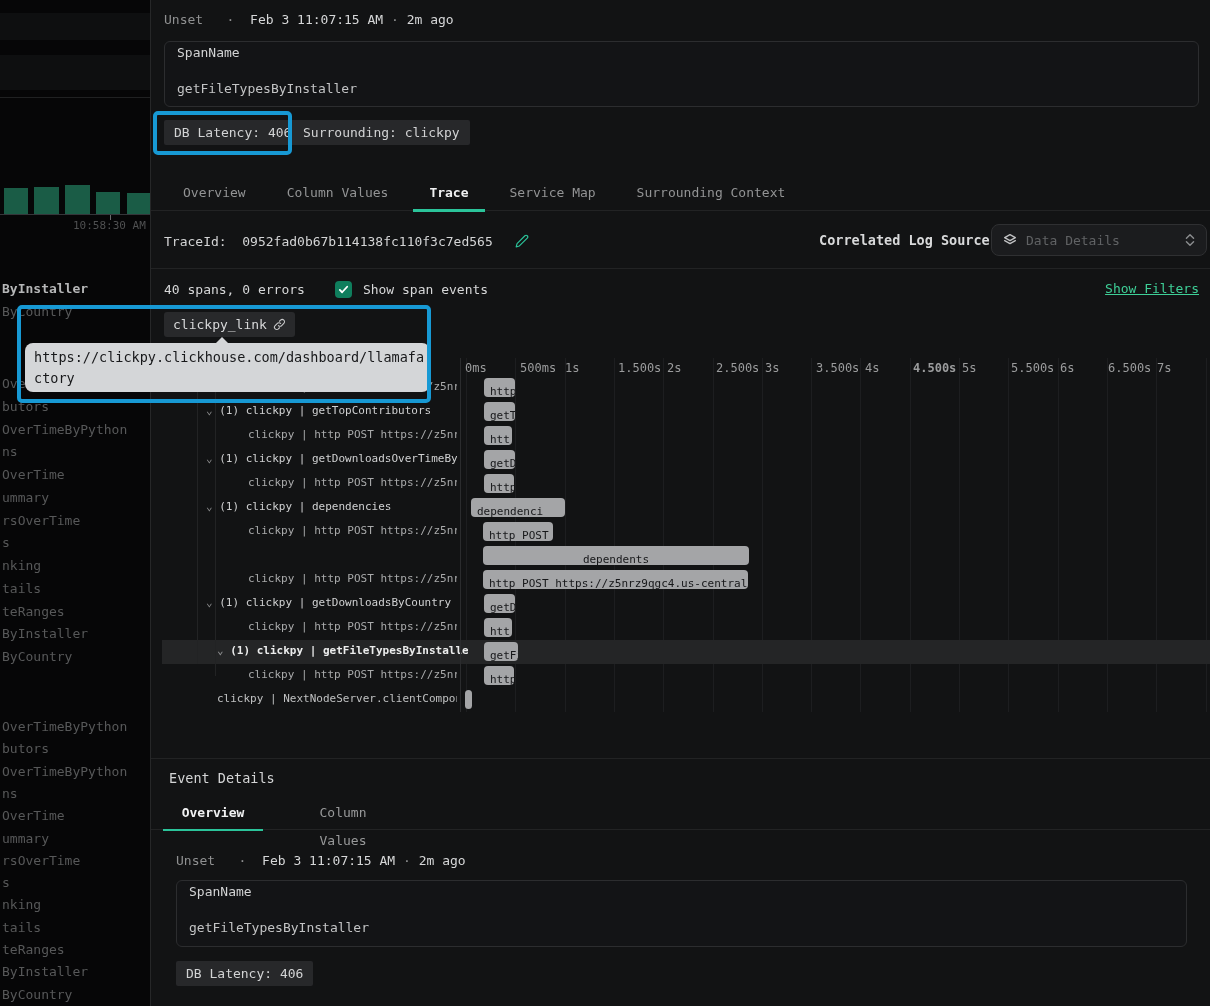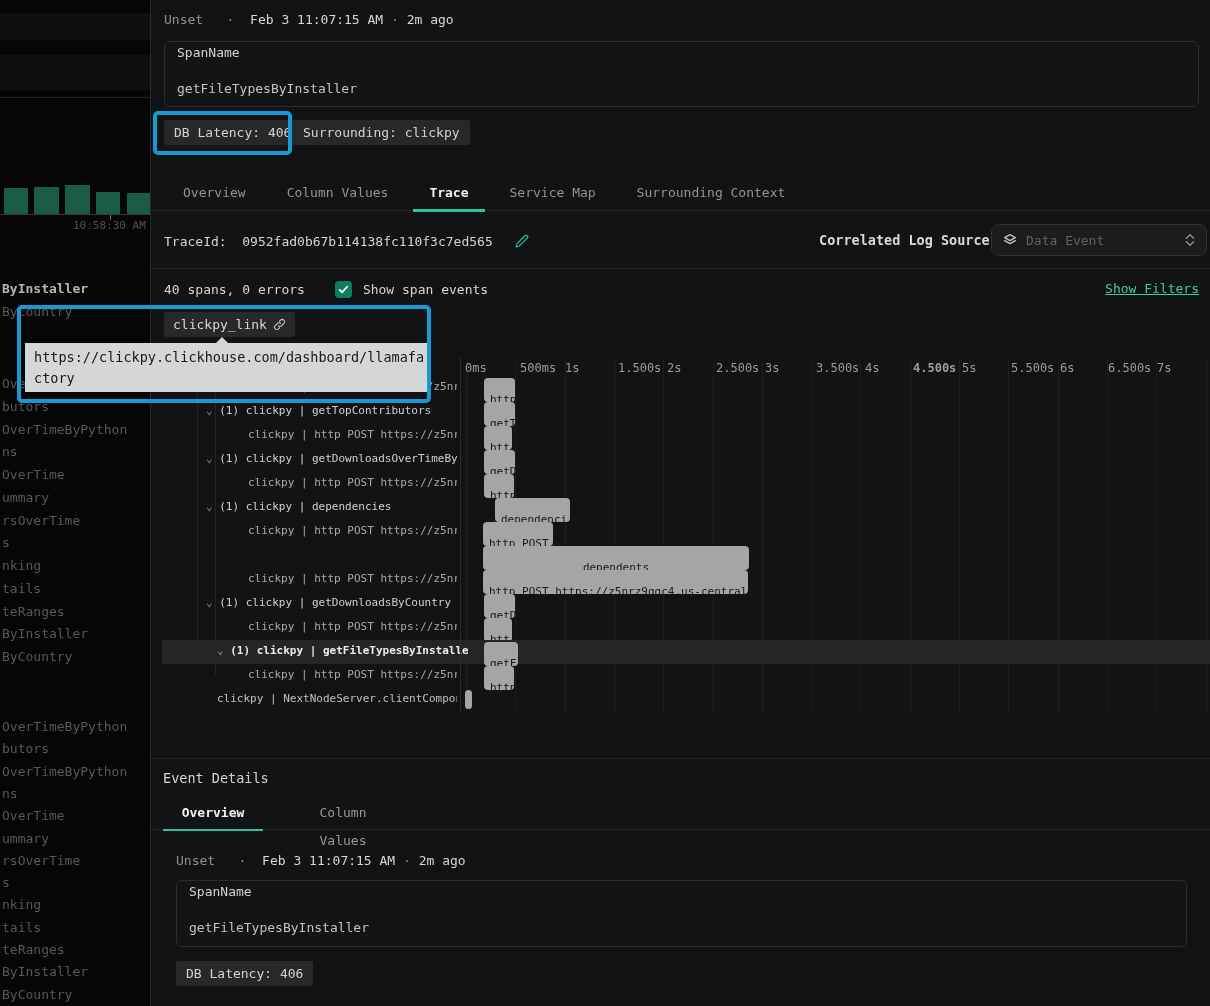--- a/index.html
+++ b/index.html
@@ -49,31 +49,31 @@
   .axis-tick { position:absolute; top:361px; font-size:12px; color:#9b9c9d; white-space:nowrap; }
   .gridline { position:absolute; top:358px; width:1px; background:#1d1e20; }
   .col-divider { position:absolute; left:309px; top:358px; width:1px; background:#2b2c2e; }
   .tree-guide { position:absolute; width:1px; background:#222324; }
   .wrow { position:absolute; left:0; width:1060px; height:24px; }
   .wrow.selected { left:11px; width:1049px; background:#242526; }
   .wname { position:absolute; top:4px; font-size:11px; white-space:nowrap; overflow:hidden; }
   .wname-wrap { position:absolute; left:0; top:0; width:306px; height:24px; overflow:hidden; }
   .chev { color:#8f9091; }
   .wbar { position:absolute; top:2px; height:19px; background:#a4a5a7; border-radius:4px; color:#17181a;
-    font-size:11px; line-height:19px; padding:12px 6px; white-space:nowrap; overflow:hidden; }
+    font-size:11px; line-height:19px; padding:4px 6px; white-space:nowrap; overflow:hidden; }
   .wbar.center { text-align:center; }
   
-  .ed-title { position:absolute; left:12px; top:770px; font-size:13.5px; color:#d4d5d6; }
+  .ed-title { position:absolute; left:18px; top:770px; font-size:13.5px; color:#d4d5d6; }
   .ed-tabs { position:absolute; left:0; top:799px; width:1060px; height:31px; border-bottom:1px solid #222324; display:flex; }
   .ed-tab { position:relative; height:31px; line-height:28px; font-size:13px; color:#98999a; text-align:center; cursor:pointer; }
   .ed-tab.active { color:#f0f1f2; font-weight:bold; }
   .ed-tab.active::after { content:""; position:absolute; left:0; right:0; bottom:-1px; height:2.5px; background:#2bc49a; }
   
   .blue-box { position:absolute; border:4px solid #1799d4; border-radius:5px; z-index:60; pointer-events:none; }
-  .tooltip { position:absolute; left:25px; top:343px; width:405px; height:49px; background:#d4d6d8; border-radius:0;
+  .tooltip { position:absolute; left:25px; top:343px; width:405px; height:49px; background:#d4d6d8; border-radius:8px;
     z-index:50; padding:4px 9px; font-size:13.5px; color:#17181a; line-height:21px; }
   .tooltip .ptr { position:absolute; left:190px; top:-6px; width:0; height:0;
     border-left:7px solid transparent; border-right:7px solid transparent; border-bottom:7px solid #d4d6d8; }
   svg { display:block; }
 </style>
 </head>
 <body>
 
 <div id="underlay">
   <div class="strip" style="top:13px;height:27px"></div>
@@ -154,21 +154,21 @@
     </span>
   </div>
   <div class="corr-label">Correlated Log Source</div>
   <div class="dropdown">
     <span>
       <svg width="16" height="16" viewBox="0 0 24 24" fill="none" stroke="#c2c3c4" stroke-width="2" stroke-linecap="round" stroke-linejoin="round">
           <path d="M12 4l8 4.5-8 4.5-8-4.5z"></path>
           <path d="M4 13l8 4.5 8-4.5"></path>
         </svg>
     </span>
-    <span class="ph">Data Event</span>
+    <span class="ph">Data Details</span>
     <span>
       <svg width="12" height="16" viewBox="0 0 12 18" fill="none" stroke="#8b8d8f" stroke-width="1.6" stroke-linecap="round" stroke-linejoin="round">
           <path d="M2 7l4-4 4 4"></path>
           <path d="M2 11l4 4 4-4"></path>
         </svg>
     </span>
   </div>
   <div class="divider" style="top:268px"></div>
 
   <div class="summary-row">
@@ -251,21 +251,21 @@
       <div class="wrow" style="top: 472px;">
         <div class="wname-wrap">
           <div class="wname" style="left: 97px; color: rgb(169, 170, 171);">clickpy | http POST https://z5nrz9</div>
         </div>
         <div class="wbar" style="left: 333px; width: 30px;">http</div>
       </div>
       <div class="wrow" style="top: 496px;">
         <div class="wname-wrap">
           <div class="wname" style="left: 55px; color: rgb(208, 209, 210);"><span class="chev">⌄</span> (1)  clickpy | dependencies</div>
         </div>
-        <div class="wbar" style="left: 344px; width: 75px;">dependenci</div>
+        <div class="wbar" style="left: 320px; width: 94px;">dependenci</div>
       </div>
       <div class="wrow" style="top: 520px;">
         <div class="wname-wrap">
           <div class="wname" style="left: 97px; color: rgb(169, 170, 171);">clickpy | http POST https://z5nrz9</div>
         </div>
         <div class="wbar" style="left: 332px; width: 70px;">http POST</div>
       </div>
       <div class="wrow" style="top: 544px;">
         <div class="wbar center" style="left: 332px; width: 266px;">dependents</div>
       </div>

